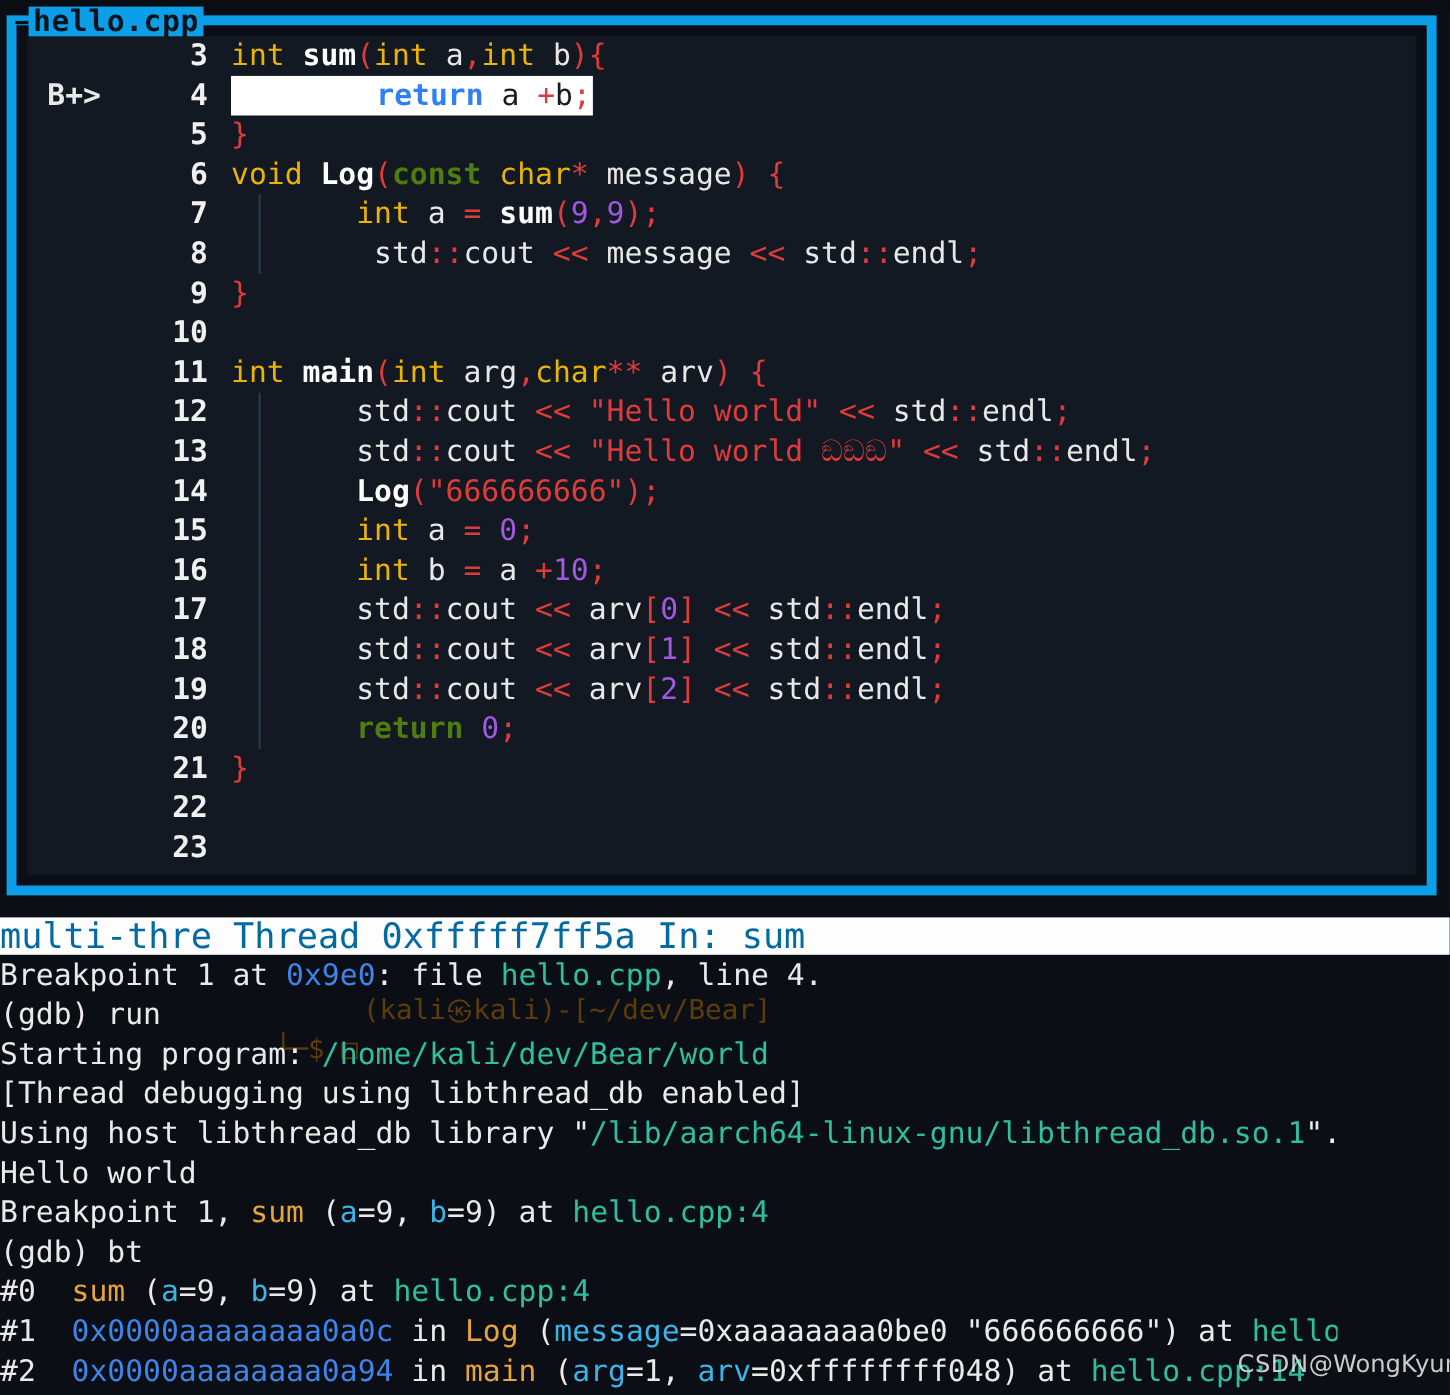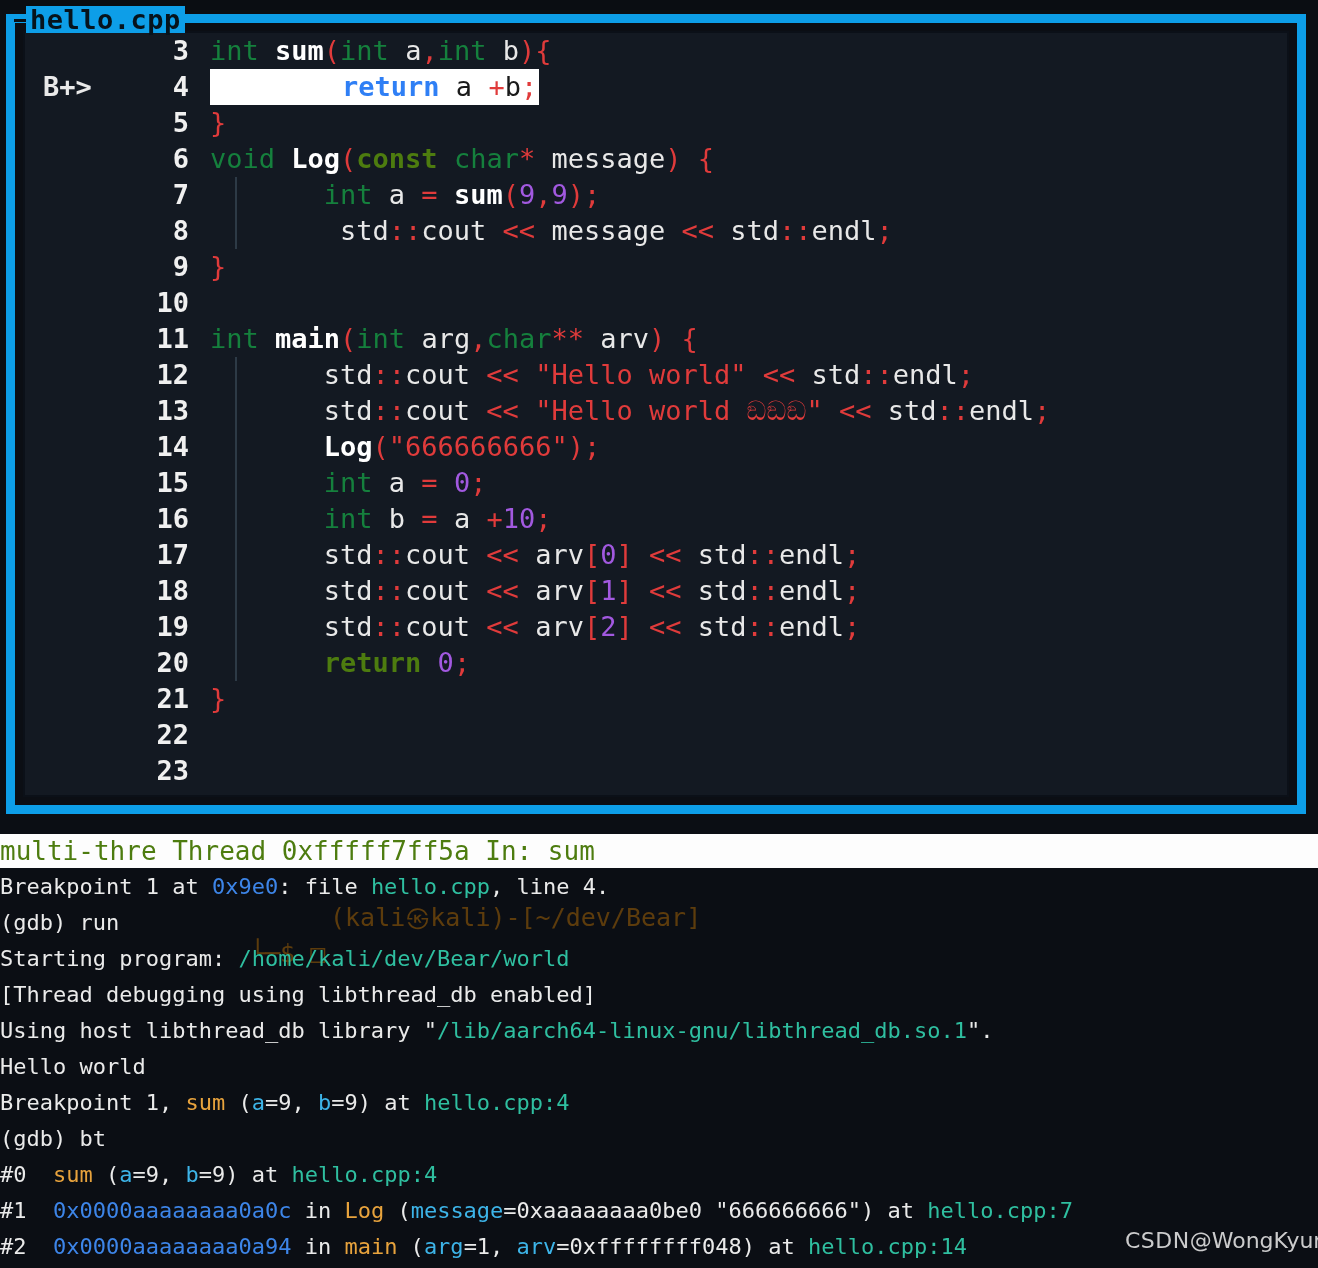--- a/index.html
+++ b/index.html
@@ -65,47 +65,47 @@
   .mark{position:absolute;left:18px;top:0;color:#e9e9e9;font-weight:700;}
   .lnum{position:absolute;left:120px;top:0;width:44px;text-align:right;color:#f0f0f0;font-weight:700;}
   .ctext{position:absolute;left:185px;top:0;}
   .crow.cur .ctext{
     background:#ffffff;color:#111;
     padding:0 2px;
   }
   .guide{position:absolute;left:0;top:0;width:2px;height:36px;background:#2d3a46;}
 
   
-  .t-type{color:#15803d;}
+  .t-type{color:#eab308;}
   .t-fn{color:#ffffff;font-weight:700;}
   .t-kw{color:#4d7c0f;font-weight:700;}
   .t-pun{color:#e03b3b;}
   .t-str{color:#e03b3b;}
   .t-num{color:#a259e0;}
   .t-id{color:#e8e8e8;}
   .t-op{color:#e03b3b;}
   .crow.cur .t-kw{color:#2f7ff5;}
   .crow.cur .t-id{color:#1a1a1a;}
   .crow.cur .t-op{color:#e03b3b;}
   .crow.cur .t-pun{color:#e03b3b;}
 
   
   #statusbar{
     position:absolute;left:0;top:834px;width:1318px;height:34px;
-    background:#fdfdfd;color:#4d7c0f;
-    font-size:26px;line-height:34px;
+    background:#fdfdfd;color:#0369a1;
+    font-size:32px;line-height:34px;
     white-space:pre;
     z-index:5;
     overflow:hidden;
   }
   
   #console{
     position:absolute;left:0;top:869px;width:1216px;height:399px;
     z-index:4;
-    font-size:22px;line-height:36px;
+    font-size:27px;line-height:36px;
     white-space:pre;
     color:#eaeaea;
   }
   .oline{height:36px;overflow:hidden;}
   .o-addr{color:#3d85e8;}
   .o-path{color:#2fbfa0;}
   .o-fn{color:#e8a33d;}
   .o-arg{color:#3db4e8;}
   .o-plain{color:#eaeaea;}
 

